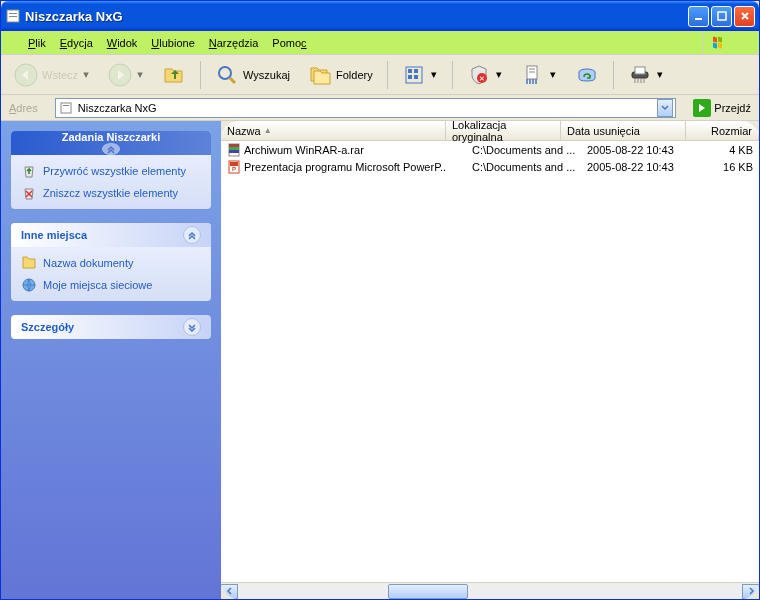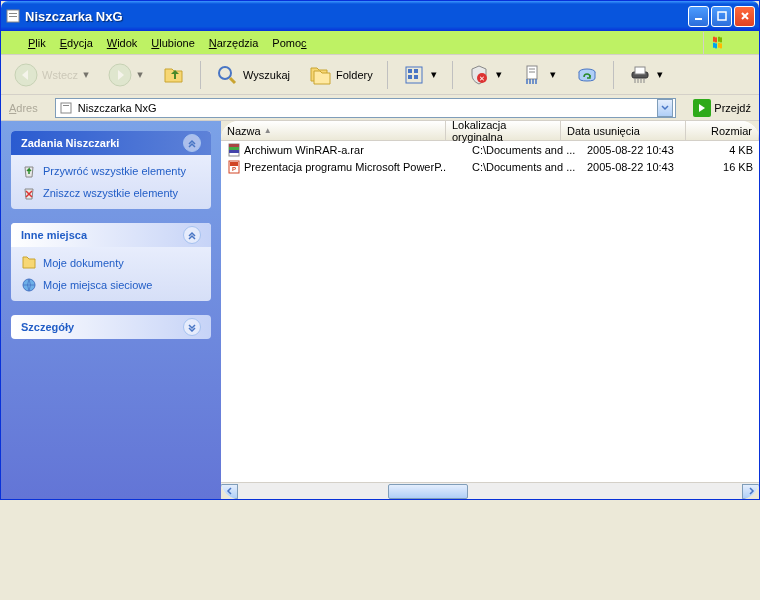--- a/index.html
+++ b/index.html
@@ -1,18 +1,18 @@
 <!DOCTYPE html>
 <html><head>
 <meta charset="utf-8">
 <style>
 * { margin: 0; padding: 0; box-sizing: border-box; }
 body { font-family: Tahoma, sans-serif; font-size: 11px; background: #ece9d8; overflow: hidden; width: 760px; height: 600px; }
 
-.window { width: 760px; height: 500px; border: 1px solid #0831d9; background: #ece9d8; display: flex; flex-direction: column; }
+.window { width: 760px; height: 600px; border: 1px solid #0831d9; background: #ece9d8; display: flex; flex-direction: column; }
 
 .titlebar { height: 30px; background: linear-gradient(to bottom, #3b96ff 0%, #0855dd 10%, #0855dd 85%, #0831d9 100%); display: flex; align-items: center; padding: 0 4px; color: white; border-radius: 7px 7px 0 0; }
 .titlebar-icon { width: 16px; height: 16px; margin-right: 4px; display: inline-flex; align-items: center; justify-content: center; }
 .titlebar-title { flex: 1; font-weight: bold; font-size: 13px; text-shadow: 1px 1px 1px rgba(0,0,0,0.5); }
 .titlebar-buttons { display: flex; gap: 2px; }
 .titlebar-btn { width: 21px; height: 21px; border: 1px solid white; border-radius: 3px; display: flex; align-items: center; justify-content: center; cursor: pointer; }
 .tbtn-min, .tbtn-max { background: linear-gradient(to bottom, #4c9cff, #2c6edb); }
 .tbtn-close { background: linear-gradient(to bottom, #ff6a3c, #e04224); }
 .titlebar-btn svg { width: 12px; height: 12px; }
 
@@ -36,21 +36,21 @@
 .addrbar-input-text { flex: 1; }
 .addrbar-dd { width: 16px; height: 18px; background: linear-gradient(to bottom, #e4eefd, #b0cff7); border: 1px solid #7f9db9; display: flex; align-items: center; justify-content: center; cursor: pointer; }
 .go-btn { height: 20px; display: flex; align-items: center; gap: 3px; padding: 0 4px; cursor: pointer; }
 .go-icon { width: 18px; height: 18px; background: #2faa1a; border-radius: 2px; display: flex; align-items: center; justify-content: center; color: white; font-weight: bold; }
 
 .content { flex: 1; display: flex; overflow: hidden; }
 
 .sidebar { width: 220px; background: linear-gradient(to bottom, #7ba2e7 0%, #6375d6 100%); padding: 10px; display: flex; flex-direction: column; gap: 14px; overflow-y: auto; }
 .task-panel { background: linear-gradient(to bottom, #eff3ff 0%, #d6dff7 100%); border-radius: 4px; overflow: hidden; }
 .task-header { height: 24px; background: linear-gradient(to right, #ffffff, #c6d3f7); display: flex; align-items: center; padding: 0 10px; cursor: pointer; }
-.task-header.primary { background: linear-gradient(to right, #2a5bd0, #5e82d8); color: white; }
+.task-header.primary { background: linear-gradient(to right, #2a5bd0, #5e82d8); color: white; flex-direction: column; }
 .task-header-title { flex: 1; font-weight: bold; font-size: 11px; }
 .task-header.primary .task-header-title { color: white; }
 .task-header:not(.primary) .task-header-title { color: #215dc6; }
 .task-chevron { width: 18px; height: 18px; border-radius: 50%; background: rgba(255,255,255,0.5); display: flex; align-items: center; justify-content: center; border: 1px solid #a6c2ef; }
 .task-body { padding: 8px 10px; display: flex; flex-direction: column; gap: 6px; }
 .task-link { display: flex; align-items: center; gap: 6px; color: #215dc6; cursor: pointer; }
 .task-link-icon { width: 16px; height: 16px; display: flex; align-items: center; justify-content: center; flex-shrink: 0; }
 
 .filelist { flex: 1; background: white; display: flex; flex-direction: column; overflow: hidden; border-radius: 18px; }
 .fl-header { height: 20px; background: linear-gradient(to bottom, #fff, #ece9d8); border-bottom: 1px solid #d4d0c8; display: flex; }
@@ -302,21 +302,21 @@
               </svg>
             </span>
         </div>
         <div class="task-body">
           <div class="task-link">
             <span class="task-link-icon">
                 <svg width="16" height="16" viewBox="0 0 16 16">
                   <path d="M2 4 L2 13 L14 13 L14 4 L8 4 L6 2 L2 2 Z" fill="#f7d774" stroke="#c9a431"></path>
                 </svg>
               </span>
-            <span>Moje dokumenty</span>
+            <span>Nazwa dokumenty</span>
           </div>
           <div class="task-link">
             <span class="task-link-icon">
                 <svg width="16" height="16" viewBox="0 0 16 16">
                   <circle cx="8" cy="8" r="6" fill="#6db0e8" stroke="#4875c4"></circle>
                   <path d="M2 8 L14 8 M8 2 Q11 8 8 14 M8 2 Q5 8 8 14" fill="none" stroke="#4875c4" stroke-width="0.8"></path>
                 </svg>
               </span>
             <span>Moje miejsca sieciowe</span>
           </div>

